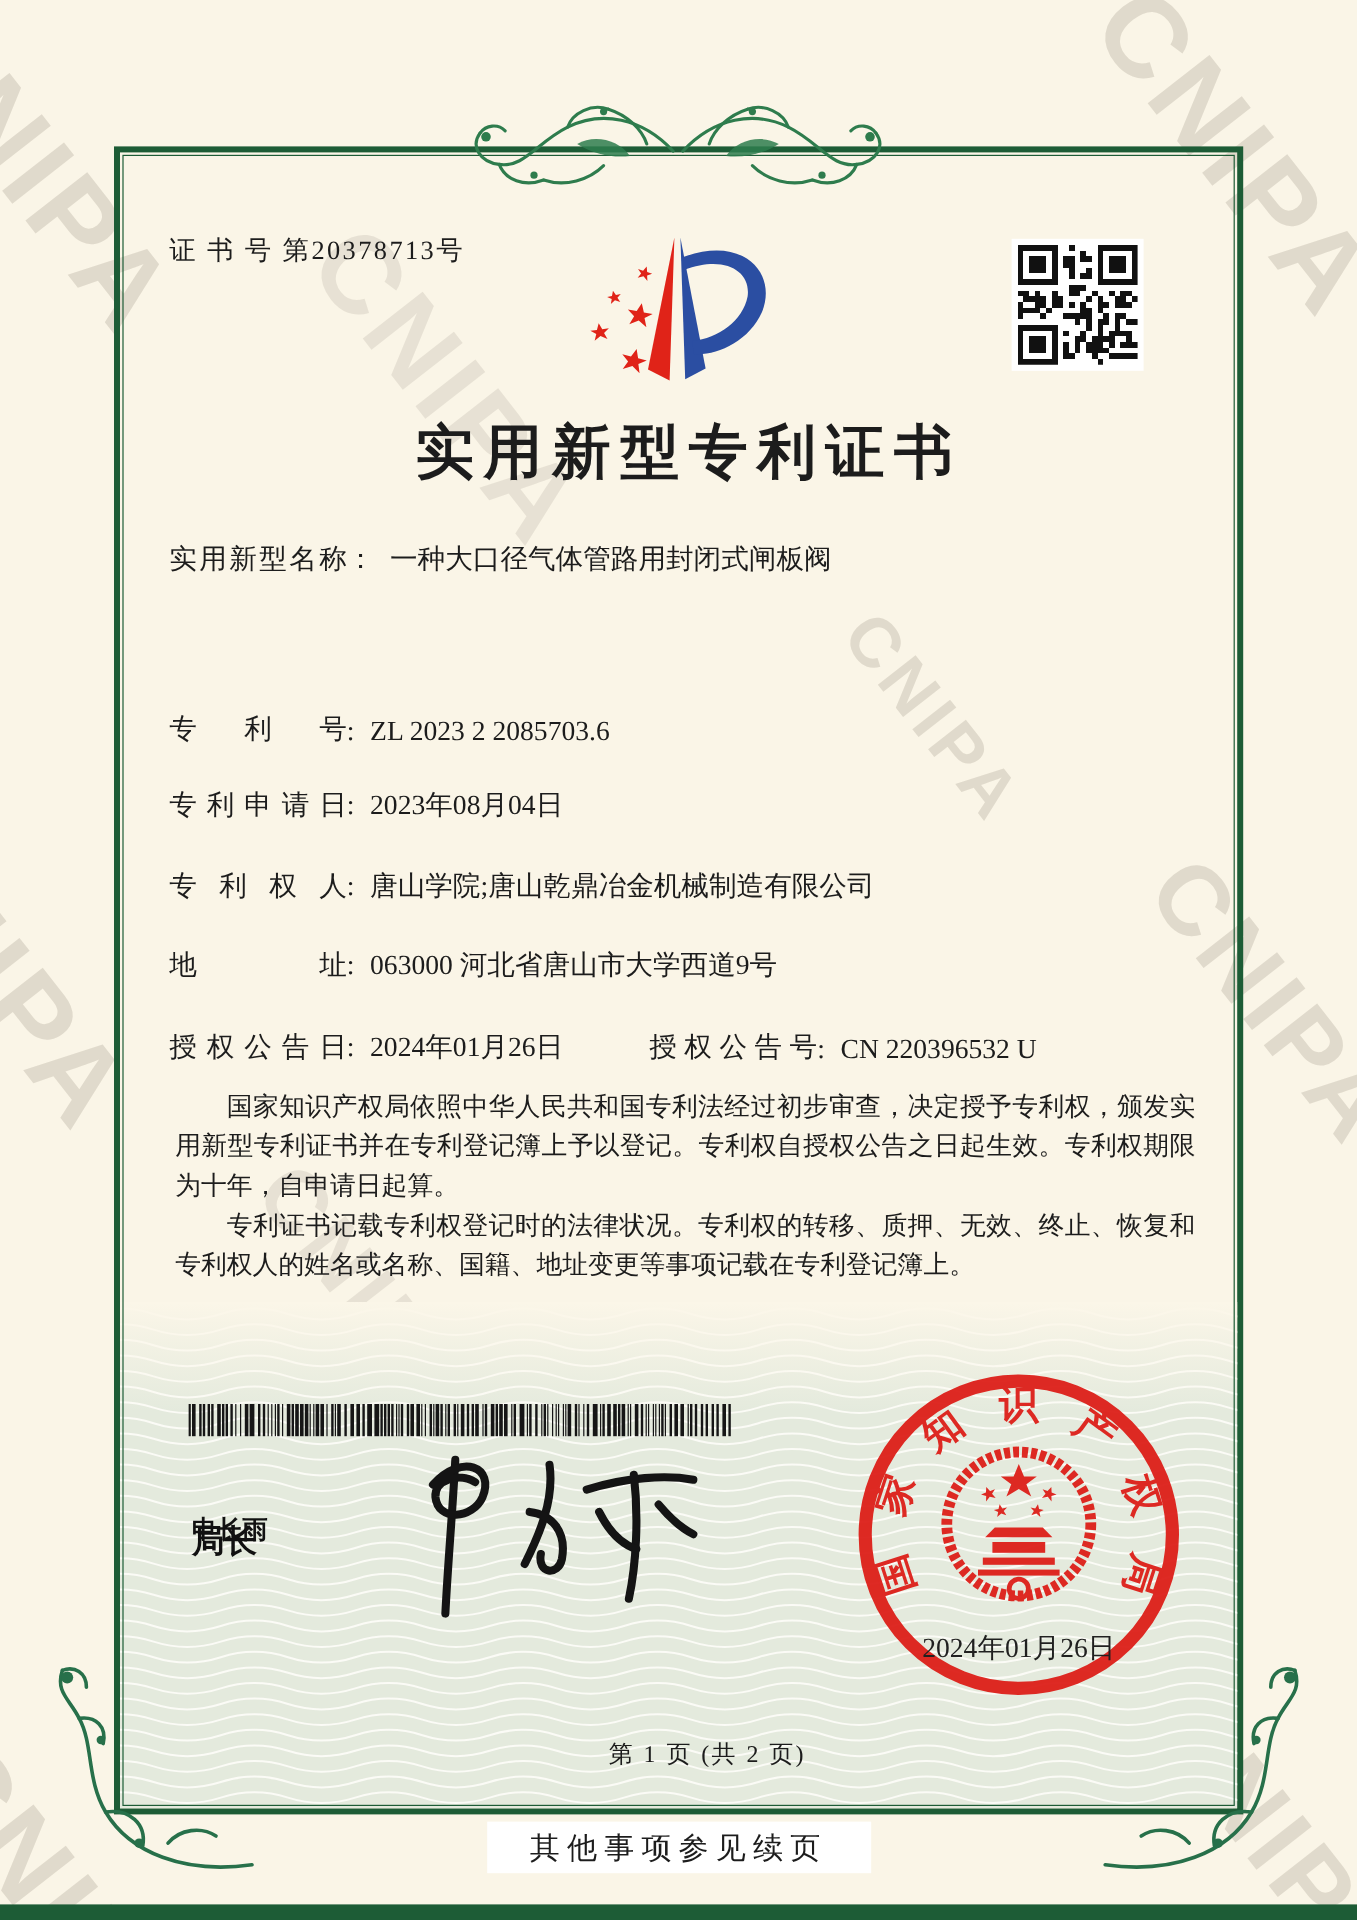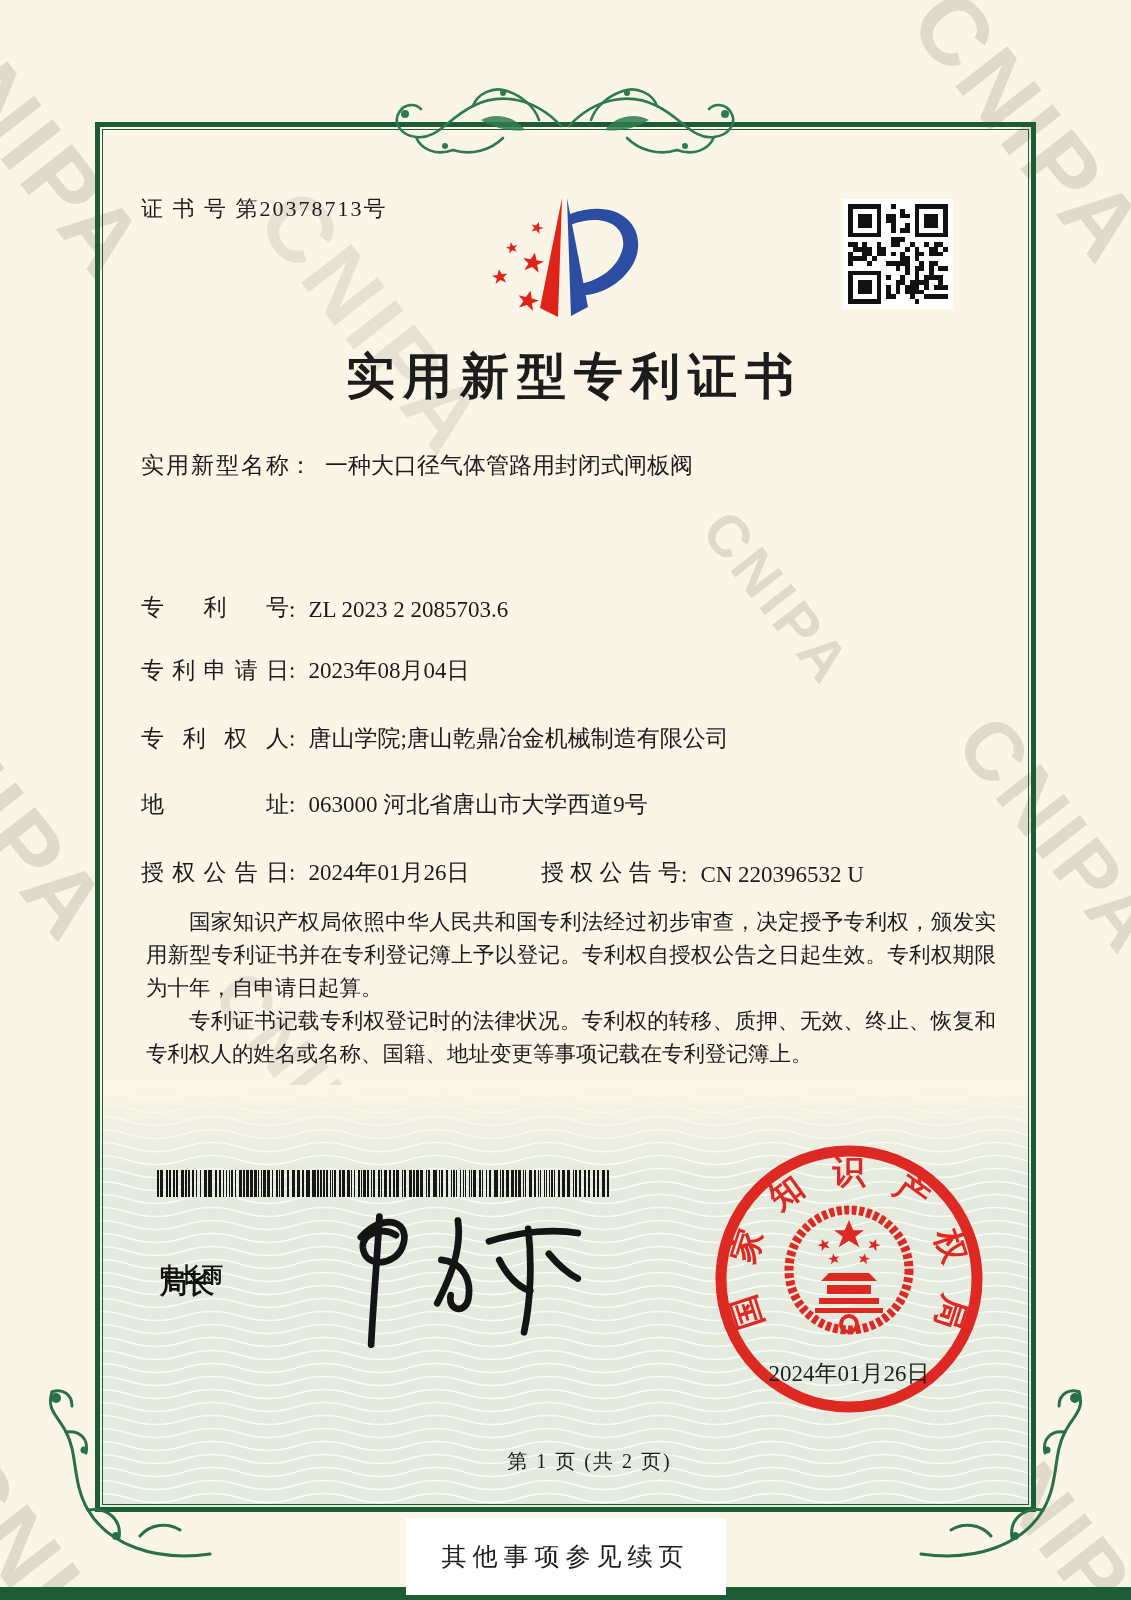--- a/index.html
+++ b/index.html
@@ -36,21 +36,21 @@
   .paras p{margin:0;text-indent:2em;}
   .barcode{position:absolute;left:157px;top:1170px;width:455px;height:27px;}
   .director-title{position:absolute;left:160px;top:1266px;font-family:Liberation Sans, sans-serif;
                   font-size:27px;font-weight:600;color:#111;}
   .director-name{position:absolute;left:160px;top:1261px;font-family:"Liberation Sans","DejaVu Sans",sans-serif;
                  font-size:21px;font-weight:600;color:#111;}
   .signature{position:absolute;left:325px;top:1200px;width:270px;height:155px;}
   .seal{position:absolute;left:708px;top:1138px;width:282px;height:282px;opacity:.95;}
   .page-info{position:absolute;left:0;right:0;top:1448px;text-align:center;font-size:20px;letter-spacing:2px;margin-left:48px;}
   .note-box{position:absolute;left:50%;top:1518px;transform:translateX(-50%);background:#ffffff;
-            padding:22px 36px;font-size:25px;letter-spacing:6px;white-space:nowrap;}
+            padding:5px 36px;font-size:25px;letter-spacing:6px;white-space:nowrap;}
 </style>
 </head>
 <body>
 
 <div class="page">
 
   <span class="wm" style="left:-25px;top:-15px;font-size:95px;">CNIPA</span>
   <span class="wm" style="left:975px;top:-30px;font-size:95px;">CNIPA</span>
   <span class="wm" style="left:320px;top:170px;font-size:92px;color:rgba(176,169,154,.25);">CNIPA</span>
   <span class="wm" style="left:742px;top:498px;font-size:58px;">CNIPA</span>

